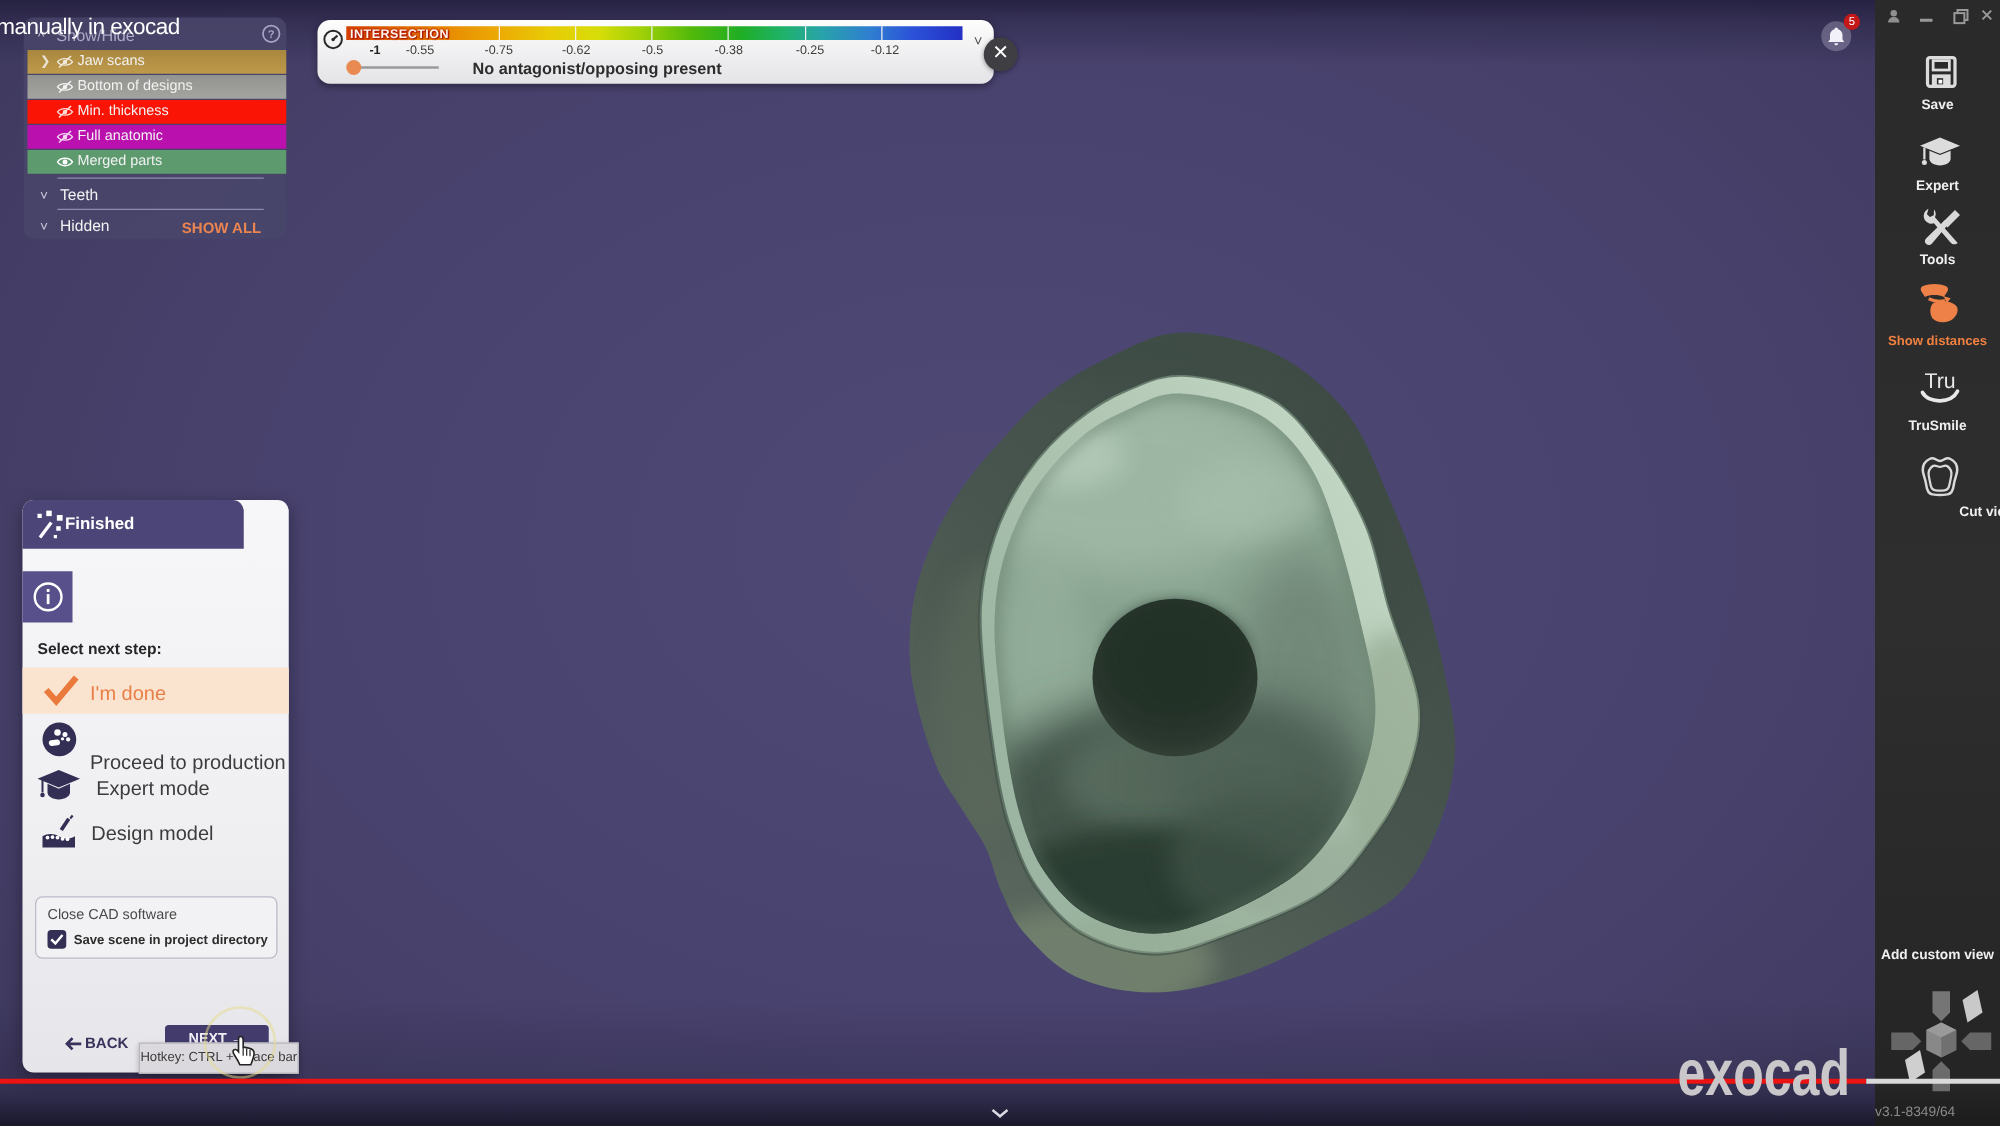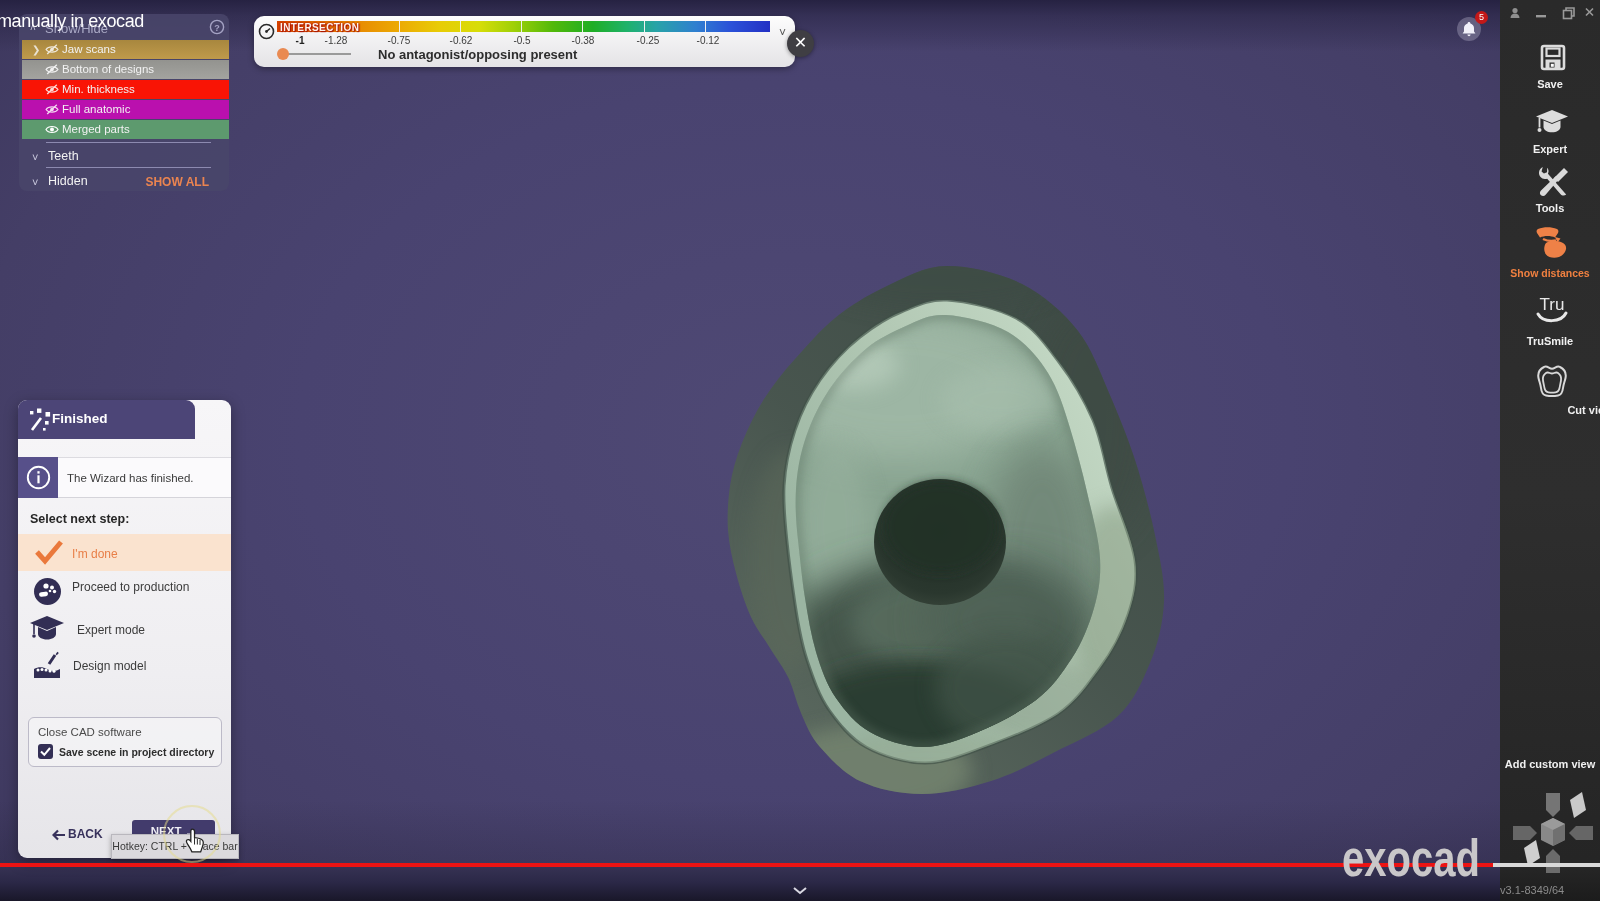--- a/index.html
+++ b/index.html
@@ -52,21 +52,21 @@
 
 #wizard{position:absolute;left:18px;top:400px;width:213px;height:458px;z-index:20;
  background:linear-gradient(#f7f6f8 0%, #efeef1 60%, #e6e5e9 100%);border-radius:9px;box-shadow:0 4px 14px rgba(0,0,0,.35);}
 #whdr{position:absolute;left:0;top:0;width:177px;height:39px;background:#4c4577;border-radius:9px 9px 0 0;}
 #whdr .t{position:absolute;left:34px;top:11px;color:#fff;font-weight:bold;font-size:13.5px;}
 #winfo{position:absolute;left:0;top:57px;width:213px;height:41px;background:#fbfafc;border-top:1px solid #dcdbe0;border-bottom:1px solid #d5d4da;}
 #winfosq{position:absolute;left:0;top:57px;width:40px;height:41px;background:#57508a;}
 #winfo .t{position:absolute;left:49px;top:14px;color:#3a3a3a;font-size:11.5px;}
 #selstep{position:absolute;left:12px;top:112px;color:#262626;font-weight:bold;font-size:12.5px;}
 #imdone{position:absolute;left:0px;top:134px;width:213px;height:37px;background:#fae3cf;}
-.wrow{position:absolute;color:#3c3c3c;font-size:12px;}
+.wrow{position:absolute;color:#3c3c3c;font-size:16px;}
 #ccbox{position:absolute;left:10px;top:317px;width:194px;height:50px;border:1px solid #bcbac8;border-radius:6px;background:rgba(255,255,255,0.35);}
 #ccbox .l1{position:absolute;left:9px;top:8px;color:#4a4a4a;font-size:11.5px;}
 #cbx{position:absolute;left:9px;top:26px;width:15px;height:15px;background:#332f55;border-radius:3px;}
 #ccbox .l2{position:absolute;left:30px;top:28px;color:#2d2d2d;font-weight:bold;font-size:10.5px;white-space:nowrap;}
 #backbtn{position:absolute;left:50px;top:427px;color:#38325c;font-weight:bold;font-size:12px;}
 #nextbtn{position:absolute;left:114px;top:420px;width:83px;height:23px;background:#423b6c;border-radius:3px;color:#efeef5;font-weight:bold;font-size:11.5px;text-align:center;line-height:23px;}
 #tooltip{position:absolute;left:111px;top:834px;width:128px;height:25px;background:#dbd9dd;border:1px solid #b9b7bd;z-index:25;
  color:#3a3a3a;font-size:10.5px;text-align:center;line-height:23px;white-space:nowrap;box-shadow:0 2px 5px rgba(0,0,0,.3);}
 #yring{position:absolute;left:163px;top:805px;width:58px;height:58px;border-radius:50%;border:2px solid rgba(230,220,135,0.5);z-index:26;}
 </style></head>
@@ -224,21 +224,21 @@
     <div id="cbar">
       <div class="tick" style="left:122px;"></div>
         <div class="tick" style="left:183px;"></div>
       <div class="tick" style="left:244px;"></div>
         <div class="tick" style="left:305px;"></div>
       <div class="tick" style="left:367px;"></div>
         <div class="tick" style="left:428px;"></div>
     </div>
     <div id="ilabel">INTERSECTION</div>
     <div class="vlab" style="left:46px;font-weight:bold;color:#222;">-1</div>
-    <div class="vlab" style="left:82px;">-1.28</div>
+    <div class="vlab" style="left:82px;">-0.55</div>
     <div class="vlab" style="left:145px;">-0.75</div>
     <div class="vlab" style="left:207px;">-0.62</div>
     <div class="vlab" style="left:268px;">-0.5</div>
     <div class="vlab" style="left:329px;">-0.38</div>
     <div class="vlab" style="left:394px;">-0.25</div>
     <div class="vlab" style="left:454px;">-0.12</div>
     <div style="position:absolute;left:29px;top:37px;width:68px;height:2px;background:#9a9a9a;"></div>
     <div style="position:absolute;left:23px;top:32px;width:12px;height:12px;border-radius:50%;background:#e98a52;"></div>
     <div style="position:absolute;left:124px;top:31px;color:#2d2d2d;font-weight:bold;font-size:13px;">No antagonist/opposing present</div>
     <span style="position:absolute;right:9px;top:10px;color:#555;font-size:12px;">˅</span>
@@ -256,23 +256,20 @@
       <svg style="position:absolute;left:11px;top:8px;" width="22" height="24" viewBox="0 0 22 24">
         <path d="M3,22 L12,10" stroke="#fff" stroke-width="2.6"></path>
         <rect x="1" y="3" width="3.4" height="3.4" fill="#fff"></rect>
           <rect x="8" y="0.5" width="4.4" height="4.4" fill="#fff"></rect>
         <rect x="16.5" y="4" width="4.6" height="4.6" fill="#fff"></rect>
           <rect x="16" y="13" width="3.6" height="3.6" fill="#fff"></rect>
         <rect x="14" y="20" width="2.6" height="2.6" fill="#fff"></rect>
       </svg>
       <div class="t">Finished</div>
     </div>
-    <div id="winfo">
-        <div class="t">The Wizard has finished.</div>
-      </div>
     <div id="winfosq">
       <svg style="position:absolute;left:8px;top:8px;" width="25" height="25" viewBox="0 0 25 25">
         <circle cx="12.5" cy="12.5" r="10.7" fill="none" stroke="#fff" stroke-width="1.9"></circle>
         <rect x="11.4" y="10.3" width="2.2" height="8" fill="#fff"></rect>
           <rect x="11.4" y="6.2" width="2.2" height="2.4" fill="#fff"></rect>
       </svg>
     </div>
     <div id="selstep">Select next step:</div>
     <div id="imdone"></div>
     <svg style="position:absolute;left:16px;top:139px;z-index:2" width="30" height="26" viewBox="0 0 30 26">
@@ -280,21 +277,21 @@
       </svg>
     <div class="wrow" style="left:54px;top:147px;color:#e87f48;">I'm done</div>
     <svg style="position:absolute;left:15px;top:177px;" width="29" height="29" viewBox="0 0 29 29">
       <circle cx="14.5" cy="14.5" r="13.5" fill="#322e54"></circle>
       <circle cx="13" cy="9" r="2.6" fill="#fff"></circle>
         <circle cx="19" cy="10.5" r="2" fill="#fff"></circle>
         <circle cx="21.5" cy="14.5" r="1.7" fill="#fff"></circle>
         <circle cx="17" cy="14" r="1.3" fill="#fff"></circle>
       <rect x="6" y="15" width="9" height="4.6" rx="2.3" fill="#fff" transform="rotate(-8 10 17)"></rect>
     </svg>
-    <div class="wrow" style="left:54px;top:180px;">Proceed to production</div>
+    <div class="wrow" style="left:54px;top:202px;">Proceed to production</div>
     <svg style="position:absolute;left:11px;top:214px;" width="36" height="30" viewBox="0 0 36 30">
       <path d="M18,2 L35,9 L18,16 L1,9 Z" fill="#322e54"></path>
       <path d="M9,13 L9,20 C9,23 13,25.5 18,25.5 C23,25.5 27,23 27,20 L27,13 L18,17 Z" fill="#322e54"></path>
       <path d="M5,10 L5,20" stroke="#322e54" stroke-width="1.6" fill="none"></path>
         <circle cx="5" cy="22" r="1.8" fill="#322e54"></circle>
     </svg>
     <div class="wrow" style="left:59px;top:223px;">Expert mode</div>
     <svg style="position:absolute;left:14px;top:251px;" width="30" height="30" viewBox="0 0 30 30">
       <path d="M2,18 C6,15.5 11,15.5 15,18 C19,20.5 24,20.5 28,18 L28,27 L2,27 Z" fill="#322e54"></path>
       <circle cx="6" cy="19" r="1.5" fill="#fff"></circle>

